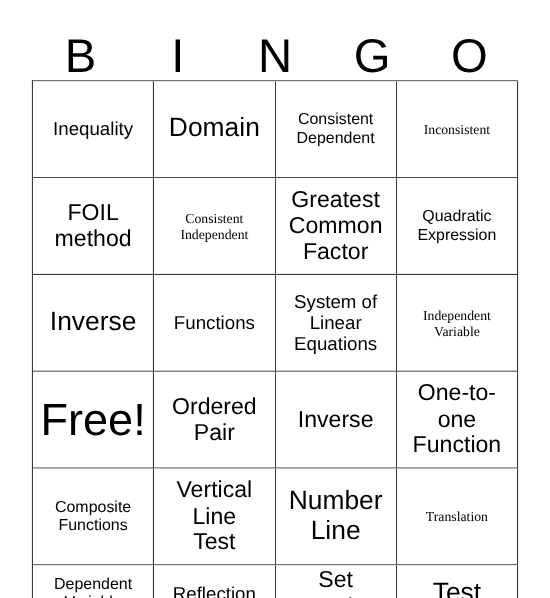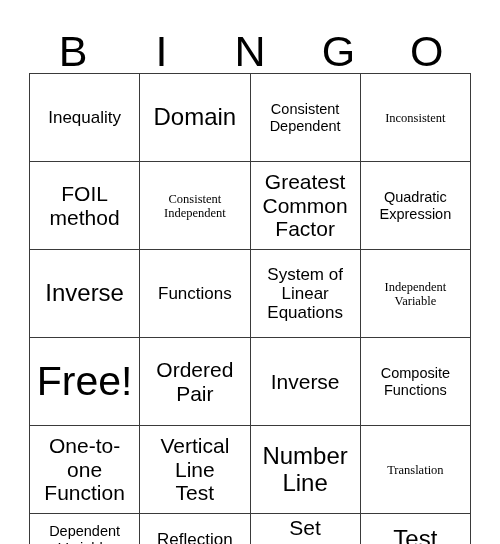--- a/index.html
+++ b/index.html
@@ -127,25 +127,25 @@
       </div>
       <div class="bingo-cell fs-xxl">
         <span class="cell-text">Free!</span>
       </div>
       <div class="bingo-cell fs-lg">
         <span class="cell-text">Ordered<br>Pair</span>
       </div>
       <div class="bingo-cell fs-lg">
         <span class="cell-text">Inverse</span>
       </div>
+      <div class="bingo-cell fs-lg">
+        <span class="cell-text">One-to-<br>one<br>Function</span>
+      </div>
       <div class="bingo-cell fs-sm">
         <span class="cell-text">Composite<br>Functions</span>
-      </div>
-      <div class="bingo-cell fs-lg">
-        <span class="cell-text">One-to-<br>one<br>Function</span>
       </div>
       <div class="bingo-cell fs-lg">
         <span class="cell-text">Vertical<br>Line<br>Test</span>
       </div>
       <div class="bingo-cell fs-xl">
         <span class="cell-text">Number<br>Line</span>
       </div>
       <div class="bingo-cell fs-xs">
         <span class="cell-text">Translation</span>
       </div>

